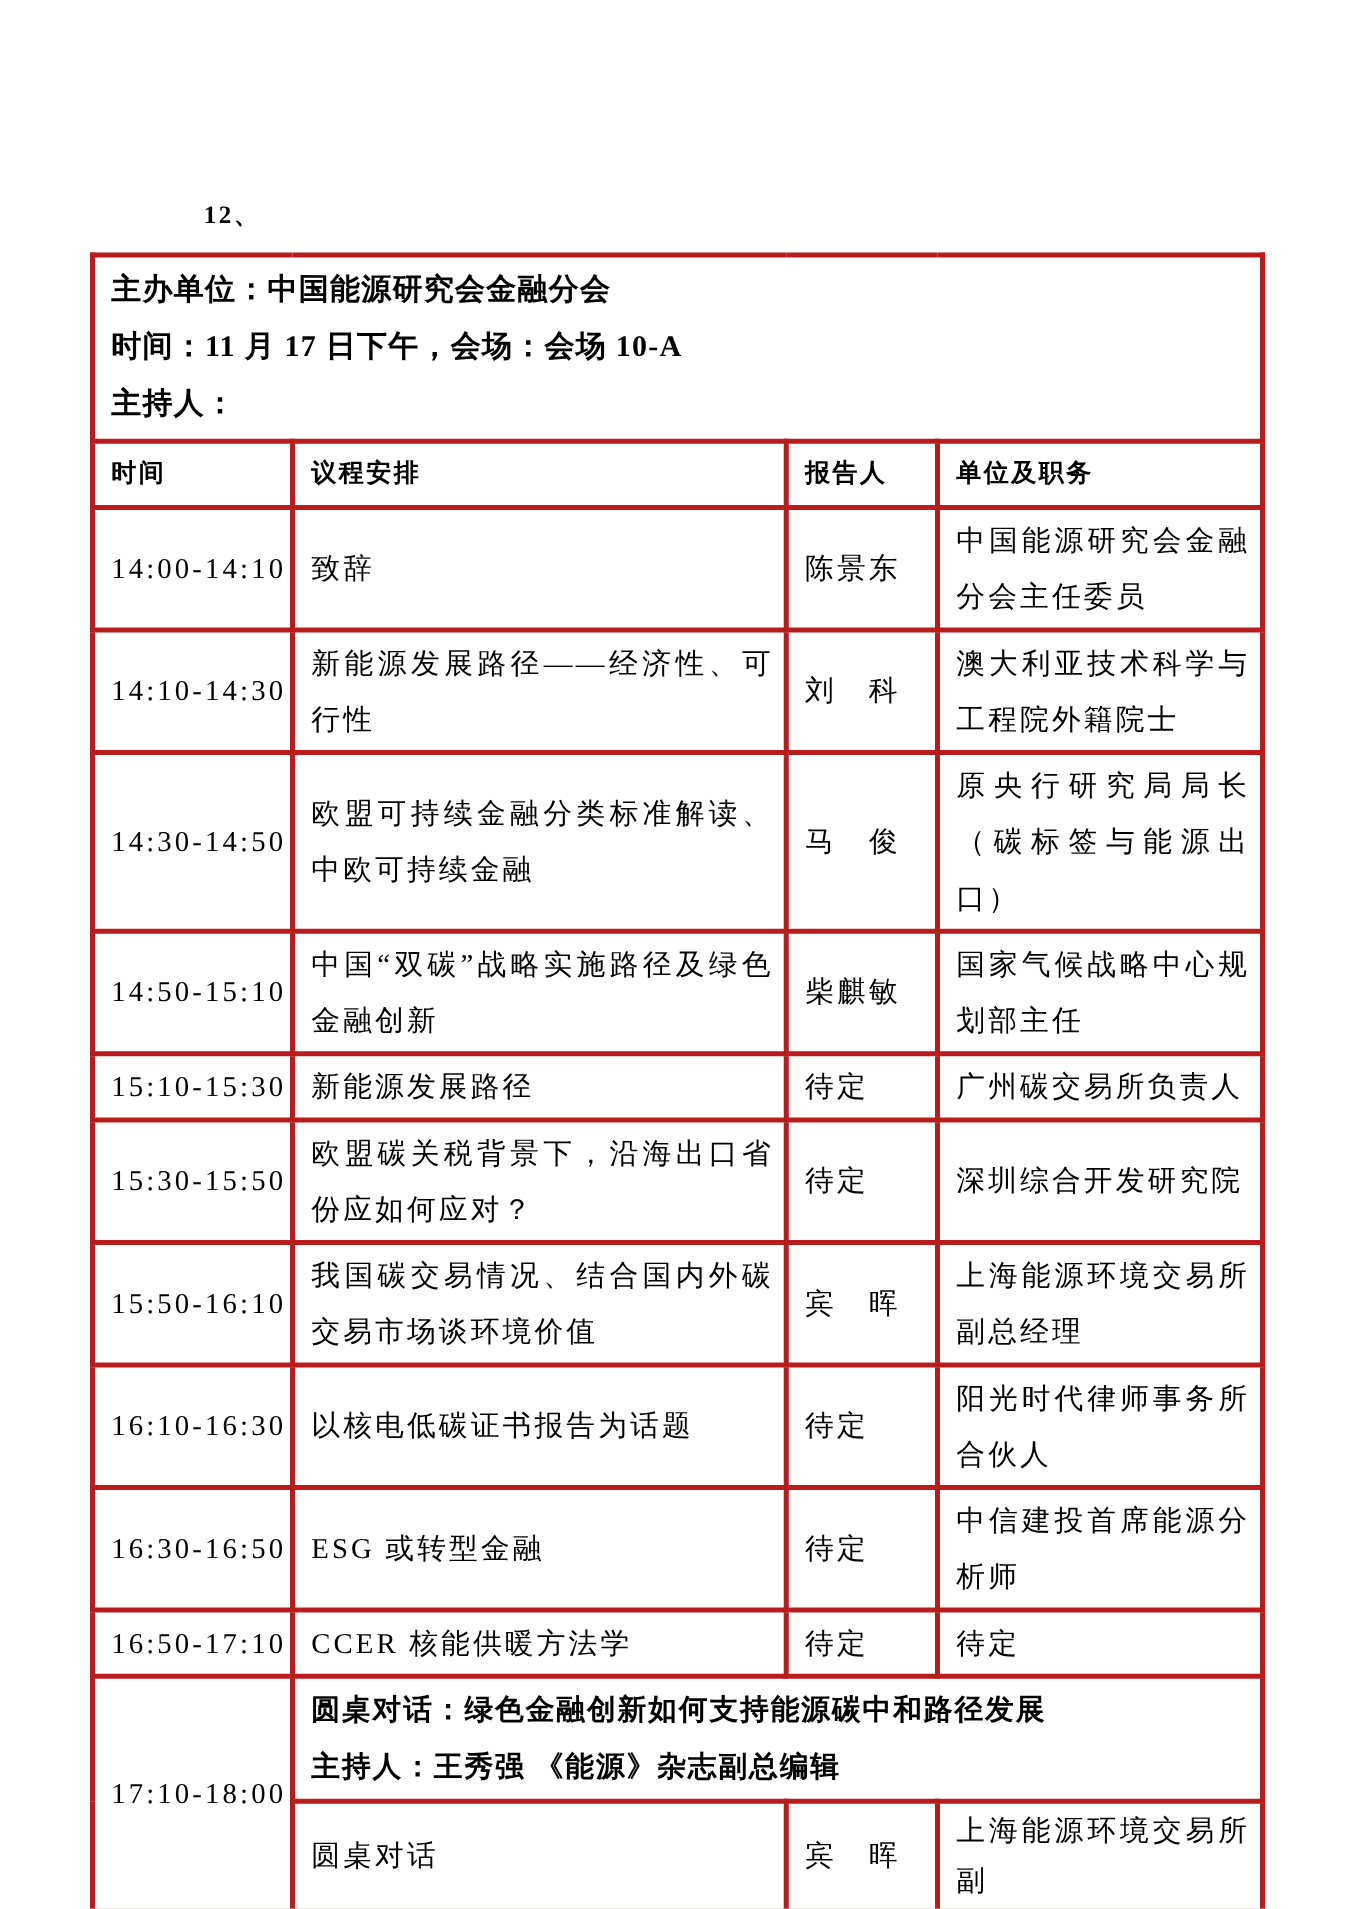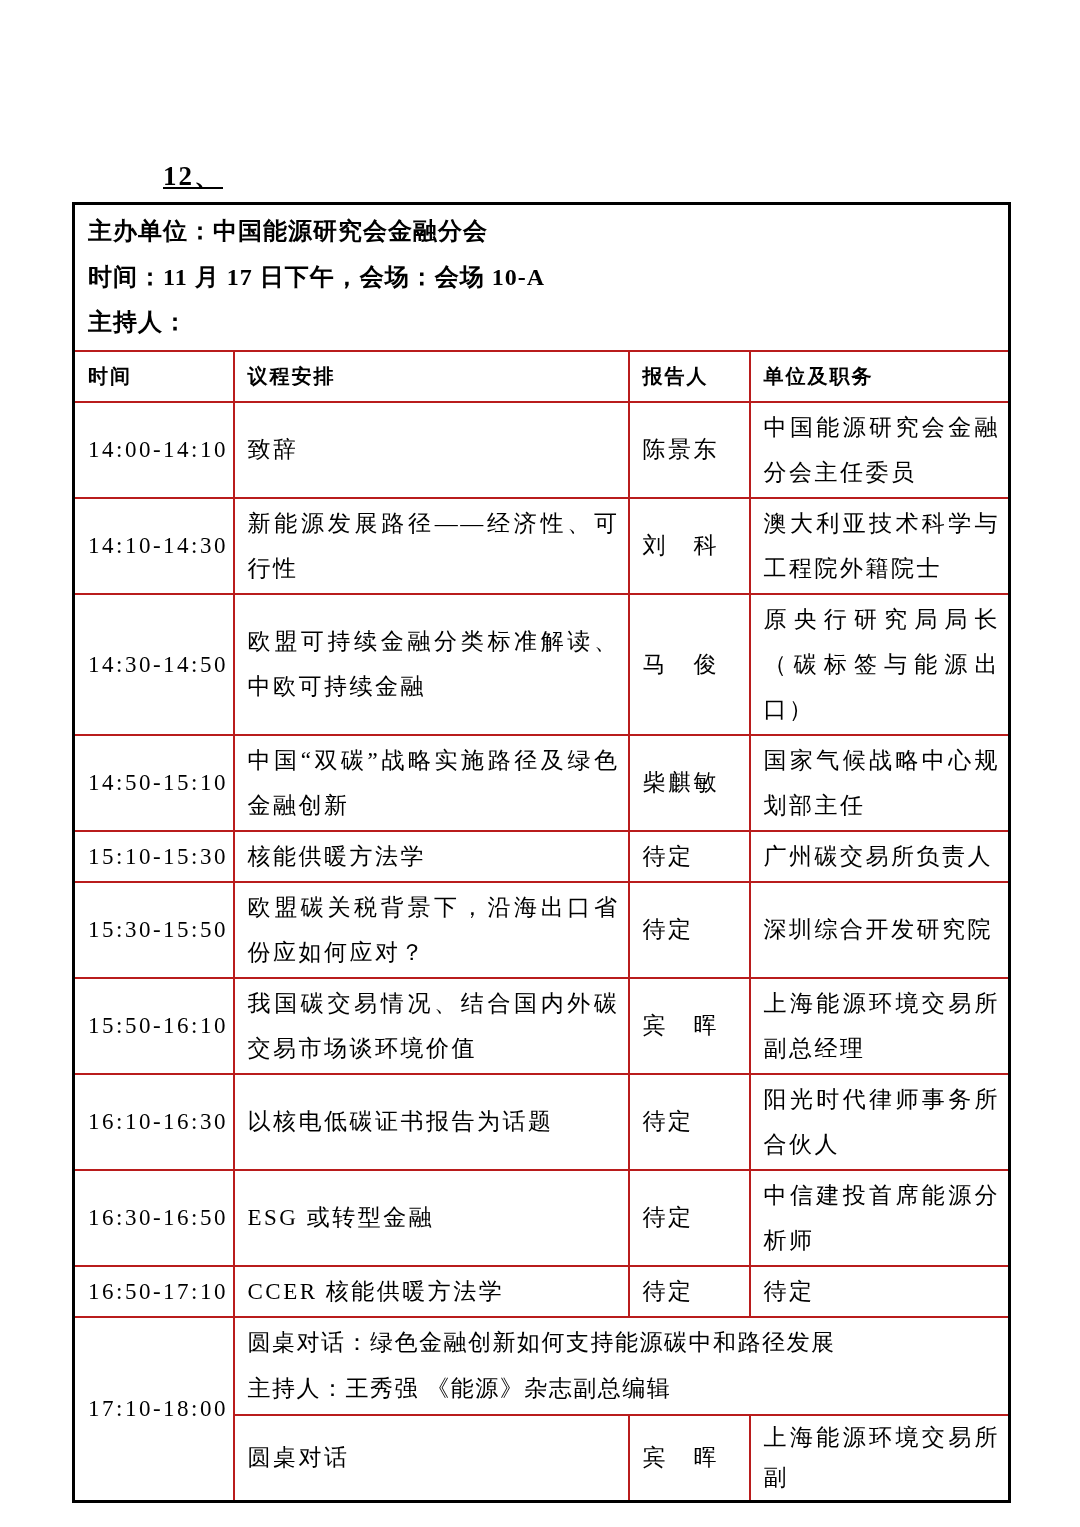--- a/index.html
+++ b/index.html
@@ -4,29 +4,29 @@
 <style>
   html,body { margin:0; padding:0; background:#ffffff; }
   .page {
     position:relative; width:1080px; height:1527px; background:#ffffff;
     color:#000; font-family:"Liberation Serif","DejaVu Serif",serif;
     overflow:hidden;
   }
   .doc-title {
     position:absolute; top:158px; left:163px;
     display:flex; align-items:flex-end; gap:24px;
-    font-size:27px; font-weight:700; letter-spacing:2px; white-space:nowrap;text-decoration:underline;
+    font-size:20px; font-weight:700; letter-spacing:2px; white-space:nowrap;
   }
   table.agenda {
     position:absolute; left:72px; top:202px; width:936px;
     border-collapse:collapse; table-layout:fixed;
     border:3px solid #000;
   }
   table.agenda td {
-    border:2px solid #b91c1c;
+    border:4px solid #b91c1c;
     vertical-align:middle;
     font-size:23px; line-height:45px;
     padding:2px 8px 2px 13px;
     letter-spacing:2.5px;
     overflow:hidden;
     word-break:break-all;
   }
   
   tr.info-row { height:137px; }
   tr.info-row td {
@@ -38,21 +38,21 @@
   tr.head-row td { font-weight:700; font-size:20px; letter-spacing:2px; }
   
   tr.row-tall  { height:90px; }
   tr.row-short { height:48px; }
   td.c-time { letter-spacing:0; font-size:24px; padding-left:12px; }
   td.c-agenda, td.c-org { text-align:justify; text-align-last:left; }
   td.c-speaker { letter-spacing:2px; }
   
   tr.rt-top { height:93px; }
   tr.rt-top td.rt-panel {
-    font-weight:400; line-height:46px; letter-spacing:1.5px;
+    font-weight:700; line-height:46px; letter-spacing:1.5px;
     padding:2px 8px 2px 13px;
     margin-top:39px;
   }
   tr.rt-bottom { height:45px; }
   tr.rt-bottom td { line-height:40px; }
   .nowrap { white-space:nowrap; }
 </style>
 </head>
 <body>
 
@@ -105,21 +105,21 @@
       <td class="c-org">原央行研究局局长（碳标签与能源出口）</td>
     </tr>
     <tr class="row-tall">
       <td class="c-time nowrap">14:50-15:10</td>
       <td class="c-agenda">中国“双碳”战略实施路径及绿色金融创新</td>
       <td class="c-speaker">柴麒敏</td>
       <td class="c-org">国家气候战略中心规划部主任</td>
     </tr>
     <tr class="row-short">
       <td class="c-time nowrap">15:10-15:30</td>
-      <td class="c-agenda">核能供暖方法学</td>
+      <td class="c-agenda">新能源发展路径</td>
       <td class="c-speaker">待定</td>
       <td class="c-org">广州碳交易所负责人</td>
     </tr>
     <tr class="row-tall">
       <td class="c-time nowrap">15:30-15:50</td>
       <td class="c-agenda">欧盟碳关税背景下，沿海出口省份应如何应对？</td>
       <td class="c-speaker">待定</td>
       <td class="c-org">深圳综合开发研究院</td>
     </tr>
     <tr class="row-tall">

